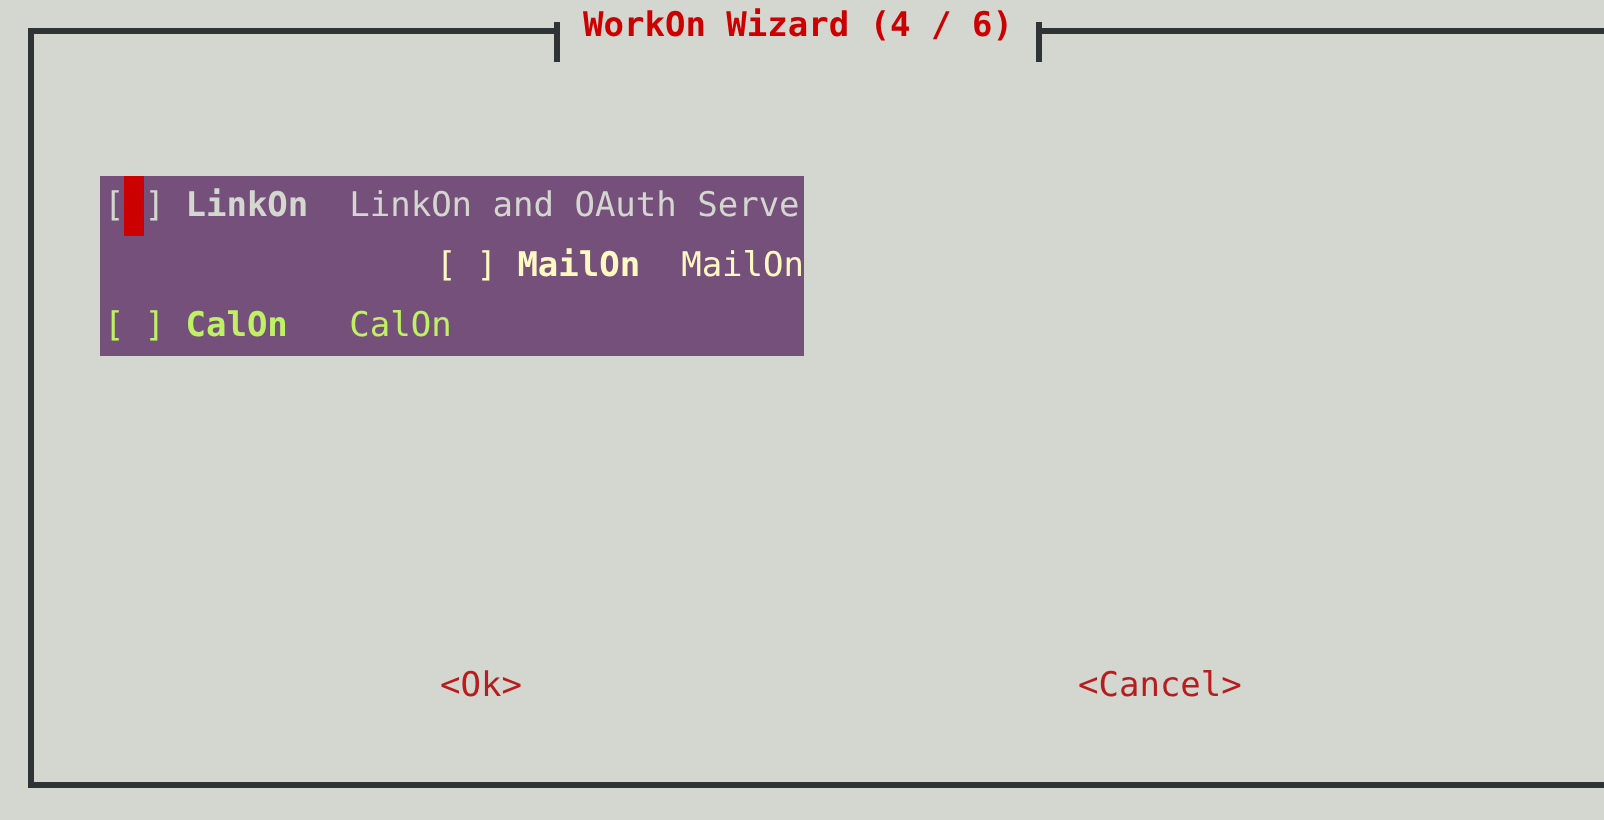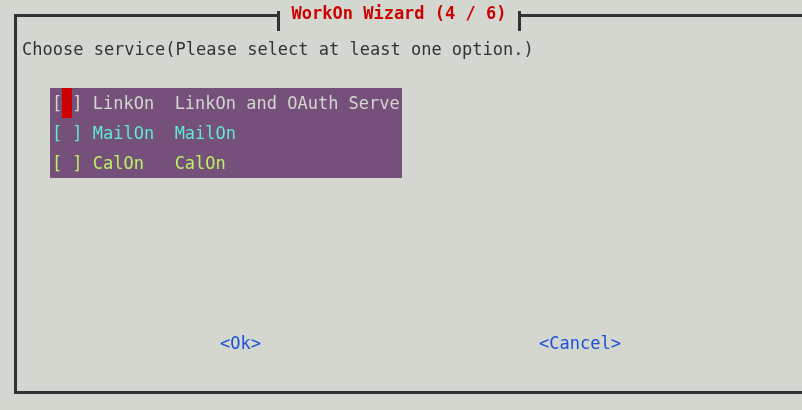--- a/index.html
+++ b/index.html
@@ -110,39 +110,39 @@
   }
   .cb .cb-mark {
     display: inline-block;
     width: 10px;
     text-align: center;
   }
   .check-row.cursor .cb .cb-mark {
     background: #cc0000;
     color: #cc0000;
   }
-  .row-name { display: inline-block; white-space: pre; }
+  .row-name { display: inline-block; white-space: pre; font-weight: bold; }
   .row-desc { display: inline-block; white-space: pre; }
 
   
   .buttons {
     position: absolute;
     left: 0;
     top: 311px;
     width: 100%;
     height: 30px;
   }
   .btn {
     position: absolute;
     top: 0;
     height: 30px;
     line-height: 30px;
     white-space: pre;
     font-size: 17px;
-    color: #1d4ed8;
+    color: #b91c1c;
     background: transparent;
     border: 0;
     padding: 0;
     font-family: inherit;
     cursor: default;
   }
   .btn.ok     { left: 203px; }
   .btn.cancel { left: 522px; }
 </style>
 </head>
@@ -150,26 +150,25 @@
 
 <div id="screen">
 
   <div class="dialog" style="border-color: rgb(46, 52, 54); background: rgb(211, 215, 207);">
 
     <div class="title-gap" style="background: rgb(211, 215, 207);"></div>
     <div class="title-tick left" style="background: rgb(46, 52, 54);"></div>
     <div class="title-tick right" style="background: rgb(46, 52, 54);"></div>
     <div class="title-text" style="color: rgb(204, 0, 0);">WorkOn Wizard (4 / 6)</div>
 
-    <div class="prompt">Choose service(Please select at least one option.)</div>
 
     <div class="checklist" style="background: rgb(117, 80, 123);">
 
     <div class="check-row cursor" style="color: rgb(211, 215, 207);"><span class="cb"><span>[</span><span class="cb-mark" style="background: rgb(204, 0, 0);"> </span><span>]</span></span><span class="row-name"> LinkOn  </span><span class="row-desc">LinkOn and OAuth Server</span></div>
-        <div class="check-row" style="color: #5eead4;"><span class="cb"><span>[</span><span class="cb-mark"> </span><span>]</span></span><span class="row-name"> MailOn  </span><span class="row-desc">MailOn</span></div>
+        <div class="check-row" style="color: #fef9c3; text-align: right;"><span class="cb"><span>[</span><span class="cb-mark"> </span><span>]</span></span><span class="row-name"> MailOn  </span><span class="row-desc">MailOn</span></div>
         <div class="check-row" style="color: #bef264;"><span class="cb"><span>[</span><span class="cb-mark"> </span><span>]</span></span><span class="row-name"> CalOn   </span><span class="row-desc">CalOn</span></div>
       </div>
 
     <div class="buttons">
       <button class="btn ok">&lt;Ok&gt;</button>
       <button class="btn cancel">&lt;Cancel&gt;</button>
     </div>
 
   </div>
 </div>

